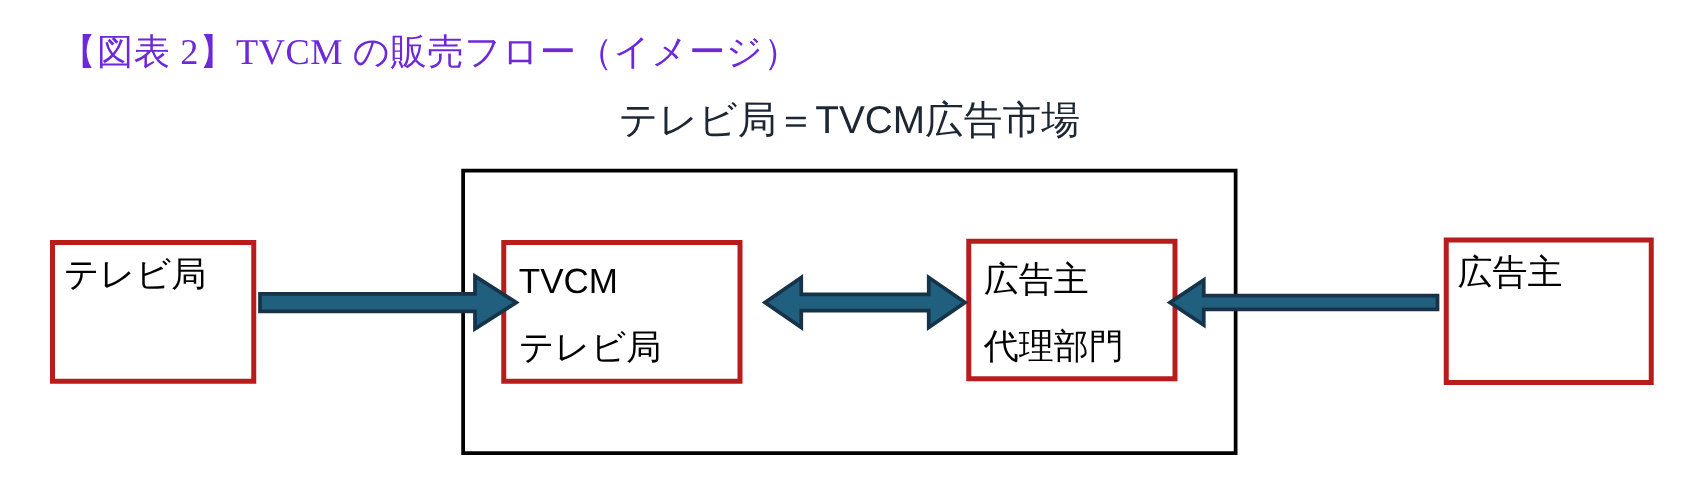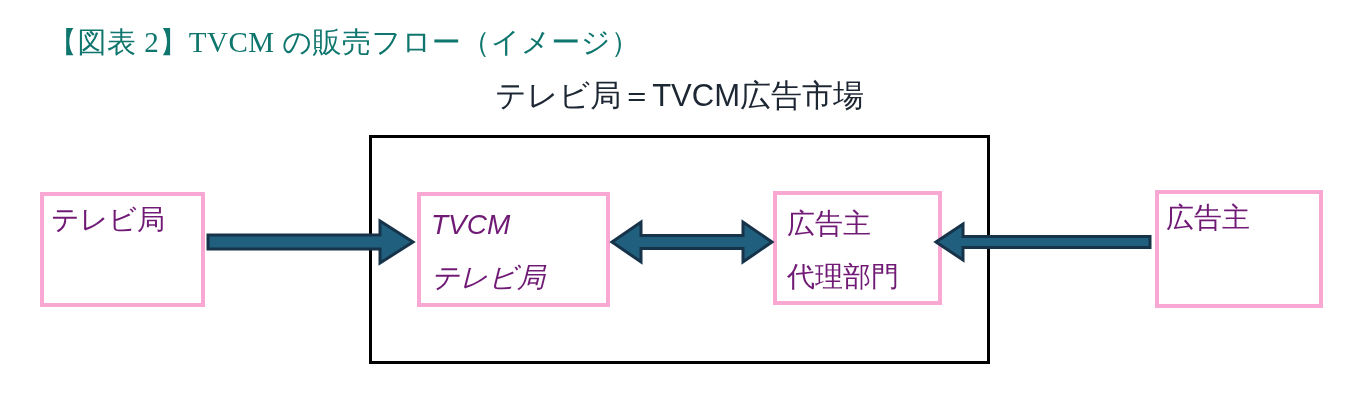--- a/index.html
+++ b/index.html
@@ -15,21 +15,21 @@
     overflow: hidden;
     font-family: "Liberation Sans", sans-serif;
   }
   .figure-title {
     position: absolute;
     left: 48px;
     top: 24px;
     font-family: "Liberation Serif", serif;
     font-size: 29px;
     line-height: 36px;
-    color: #0f766e;
+    color: #6d28d9;
     white-space: nowrap;
     letter-spacing: 0.5px;
   }
   .market-label {
     position: absolute;
     left: 369px;
     top: 77px;
     width: 621px;
     text-align: center;
     font-size: 31px;
@@ -42,34 +42,34 @@
     left: 369px;
     top: 135px;
     width: 621px;
     height: 229px;
     border: 3px solid #000000;
     box-sizing: border-box;
     background: transparent;
   }
   .node-box {
     position: absolute;
-    border: 4px solid #f9a8d4;
+    border: 4px solid #b91c1c;
     box-sizing: border-box;
     background: #ffffff;
-    color: #701a75;
+    color: #000000;
     font-size: 28px;
     padding: 2px 7px;
   }
   .node-box .line {
     display: block;
     line-height: 53px;
     white-space: nowrap;
   }
   .box-tv-station   { left: 40px;   top: 192px; width: 165px; height: 115px; }
-  .box-tvcm-sales   { left: 417px;  top: 192px; width: 193px; height: 115px; padding-left: 10px; font-style: italic; }
+  .box-tvcm-sales   { left: 401px;  top: 192px; width: 193px; height: 115px; padding-left: 10px; }
   .box-ad-agency    { left: 773px;  top: 191px; width: 169px; height: 114px; padding-left: 10px; }
   .box-advertiser   { left: 1155px; top: 190px; width: 168px; height: 118px; }
   .box-tv-station .line, .box-advertiser .line { line-height: 44px; }
   .arrows-layer {
     position: absolute;
     left: 0;
     top: 0;
     width: 1358px;
     height: 401px;
     pointer-events: none;

